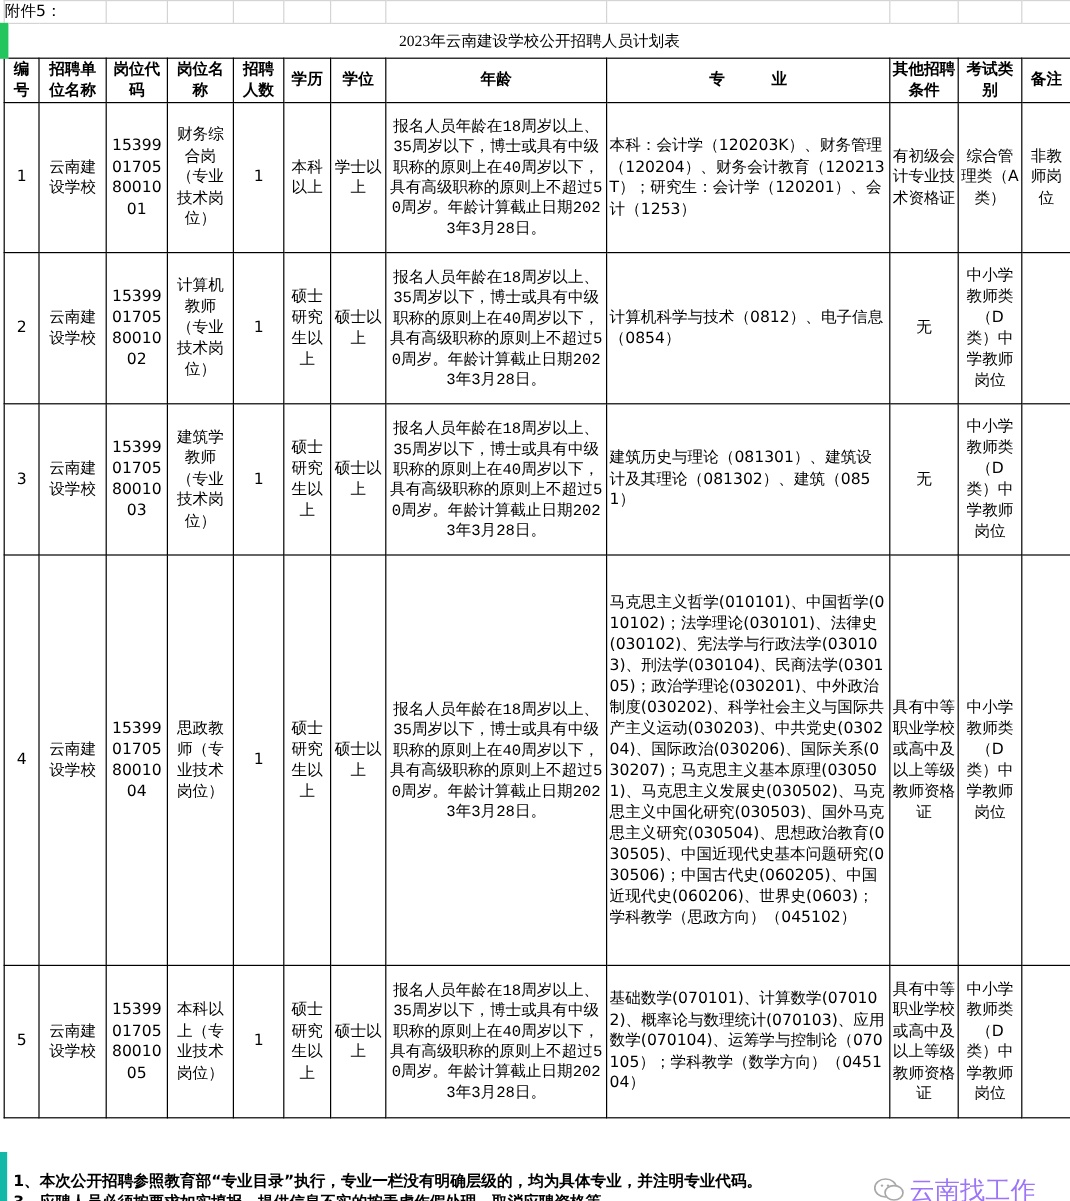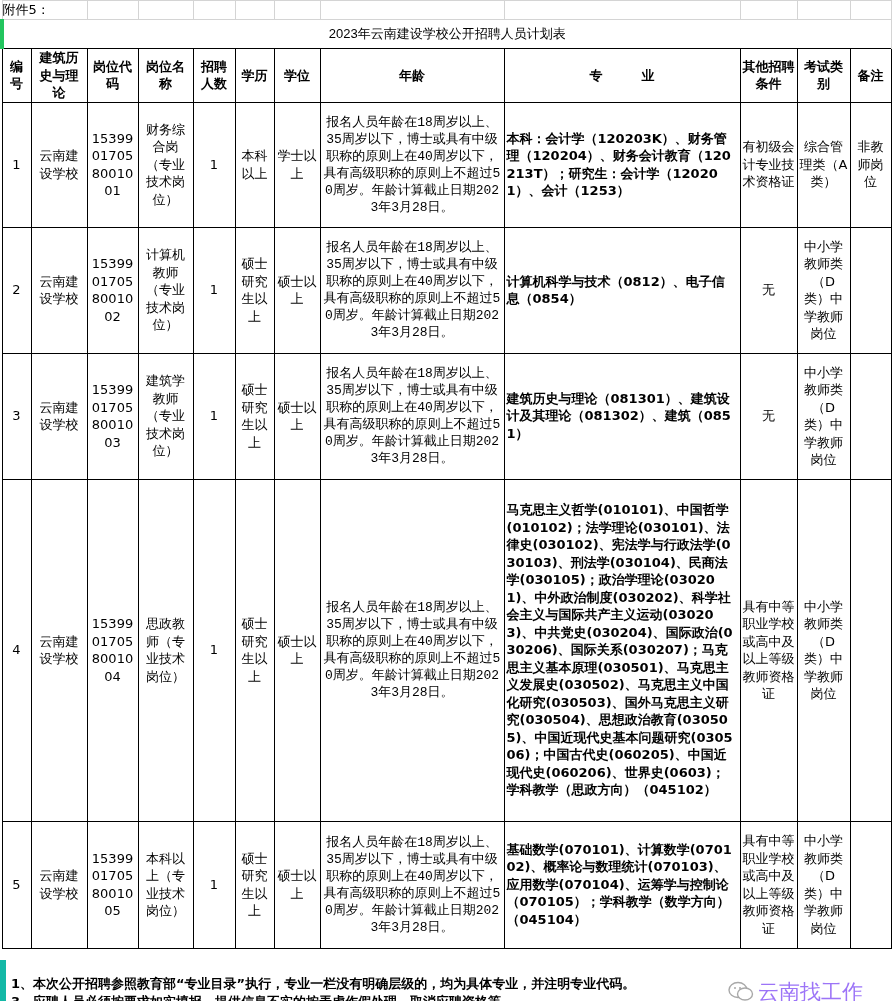--- a/index.html
+++ b/index.html
@@ -5,25 +5,25 @@
     html, body { margin:0; padding:0; background:#ffffff; }
     body { width:892px; height:1001px; overflow:hidden; position:relative;
       font-family:"DejaVu Sans","Liberation Sans",sans-serif; color:#000; }
     .sheet { position:absolute; left:0; top:0; width:892px; }
     table.t { border-collapse:collapse; table-layout:fixed; width:889px; }
     table.t td { padding:0 2px; text-align:center; vertical-align:middle;
       font-size:13px; line-height:17.5px; word-break:break-all; overflow:hidden; }
     .grid td { border:1px solid #d4d4d4; }
     .annex td { height:18px; font-size:13px; }
     .annex td.label { text-align:left; padding-left:0; }
-    .titlerow td { height:28px; font-family:Liberation Sans, sans-serif;
-      font-size:21px; border-left:4px solid #22c55e; border-right:1px solid #d4d4d4; }
+    .titlerow td { height:28px; font-family:Liberation Serif, serif;
+      font-size:21px; border-left:7px solid #22c55e; border-right:1px solid #d4d4d4; }
     .main td { border:1px solid #000; }
     .hdr td { height:36px; font-weight:bold; font-size:14px; line-height:17px; }
-    .data td.left { text-align:left;font-weight:bold; }
+    .data td.left { text-align:left; }
     .data td.age { line-height:17px; padding:0 3px;font-family:Liberation Mono, monospace; }
     .r1 td { height:124px; } .r2 td { height:125px; } .r3 td { height:125px; }
     .r4 td { height:341px; } .r5 td { height:126px; }
     .footer { position:absolute; left:0; top:960px; width:888px; height:68px;
       border-left:6px solid #14b8a6; border-right:1px solid #d4d4d4; border-bottom:1px solid #d4d4d4; }
     .note { position:absolute; left:5px; font-size:13px; font-weight:bold; white-space:nowrap;
       font-family:"DejaVu Sans","Liberation Sans",sans-serif; }
     .note1 { top:15px; } .note2 { top:33px; }
     .watermark { position:absolute; left:722px; top:18px; display:flex; align-items:center;
       color:#8b5cf6; font-size:21px; opacity:0.85; }
@@ -63,21 +63,21 @@
           <td></td>
           <td></td>
     </tr>
 
     <tr class="titlerow">
       <td colspan="12">2023年云南建设学校公开招聘人员计划表</td>
     </tr>
 
     <tr class="main hdr">
       <td>编号</td>
-      <td>建筑历史与理论</td>
+      <td>招聘单位名称</td>
       <td>岗位代码</td>
       <td>岗位名称</td>
       <td>招聘人数</td>
       <td>学历</td>
       <td>学位</td>
       <td>年龄</td>
       <td style="white-space:pre">专　　　业</td>
       <td>其他招聘条件</td>
       <td>考试类别</td>
       <td>备注</td>

